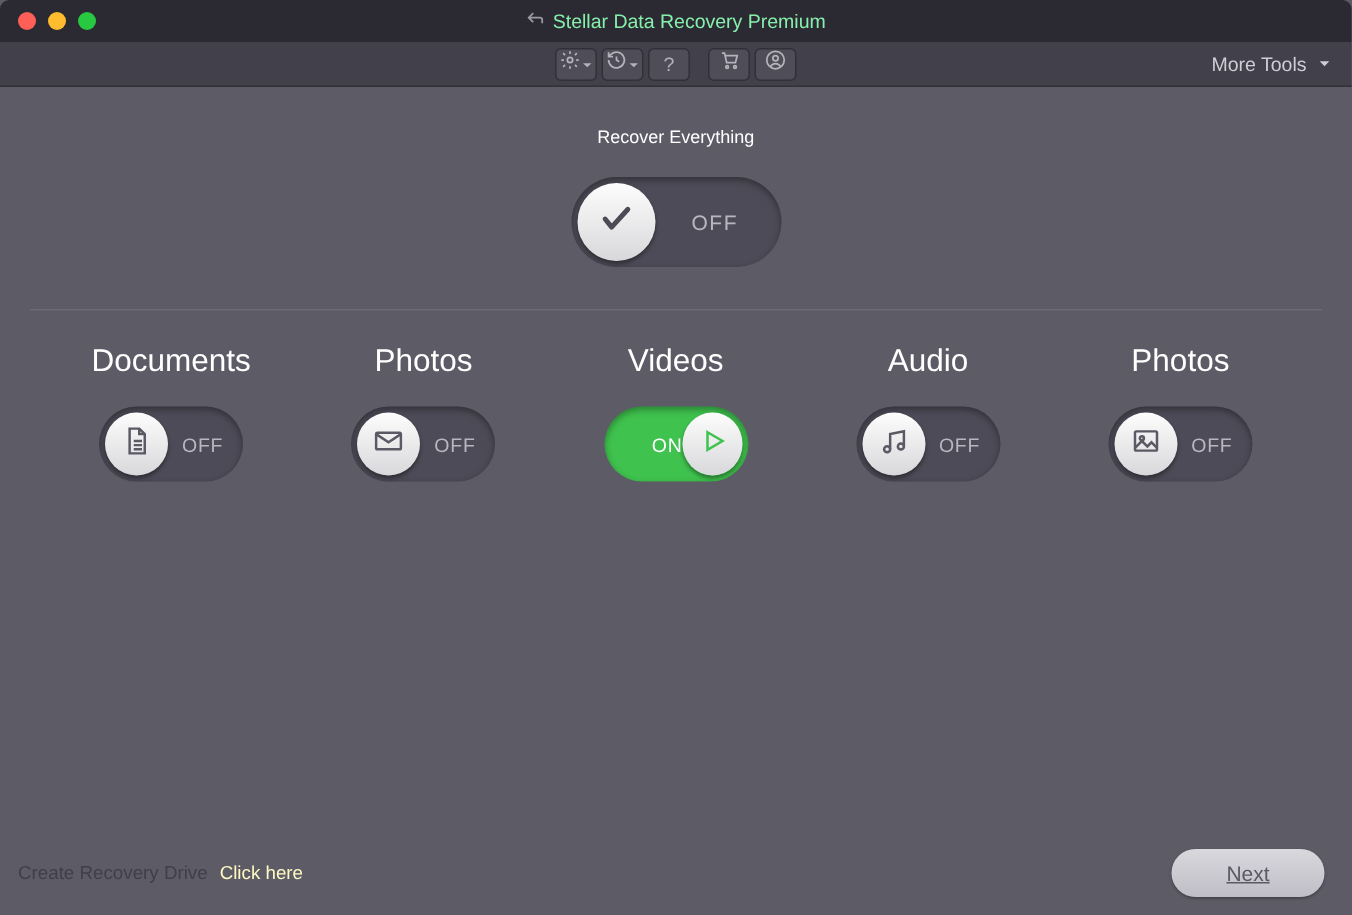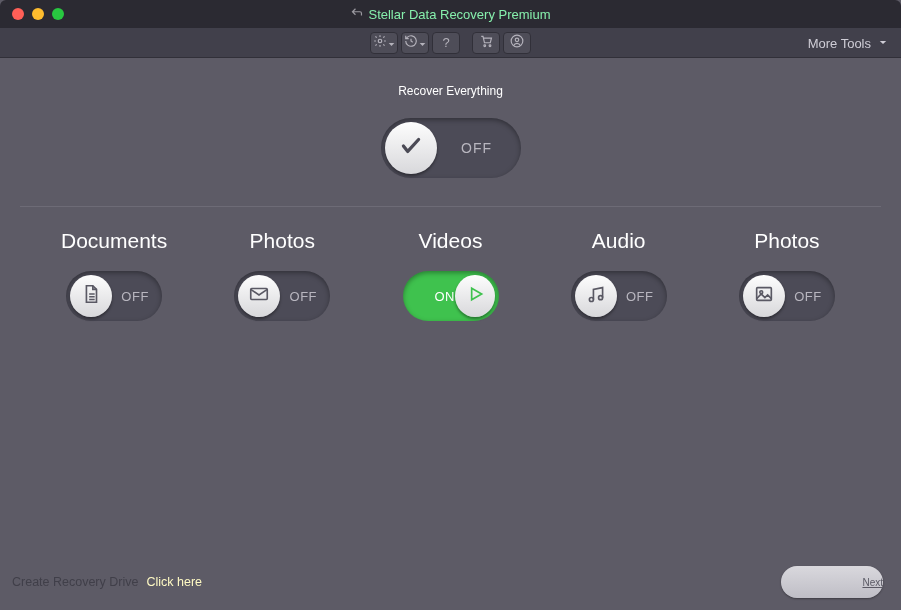--- a/index.html
+++ b/index.html
@@ -222,24 +222,24 @@
     }
     .recovery-link .click-here {
       color: #fef9c3;
     }
     .next-btn {
       width: 102px;
       height: 32px;
       border-radius: 16px;
       background: linear-gradient(#d9d8dd, #bfbec6);
       color: #5a5964;
-      font-size: 10px;
-      display: flex;
-      align-items: center;
-      justify-content: flex-end;
+      font-size: 14px;
+      display: flex;
+      align-items: center;
+      justify-content: center;
       box-shadow: 0 1px 2px rgba(0,0,0,0.35);
       text-decoration: underline;
     }
   </style>
 </head>
 <body>
 
 <div class="titlebar">
   <div class="traffic-lights">
     <div class="tl red"></div>

